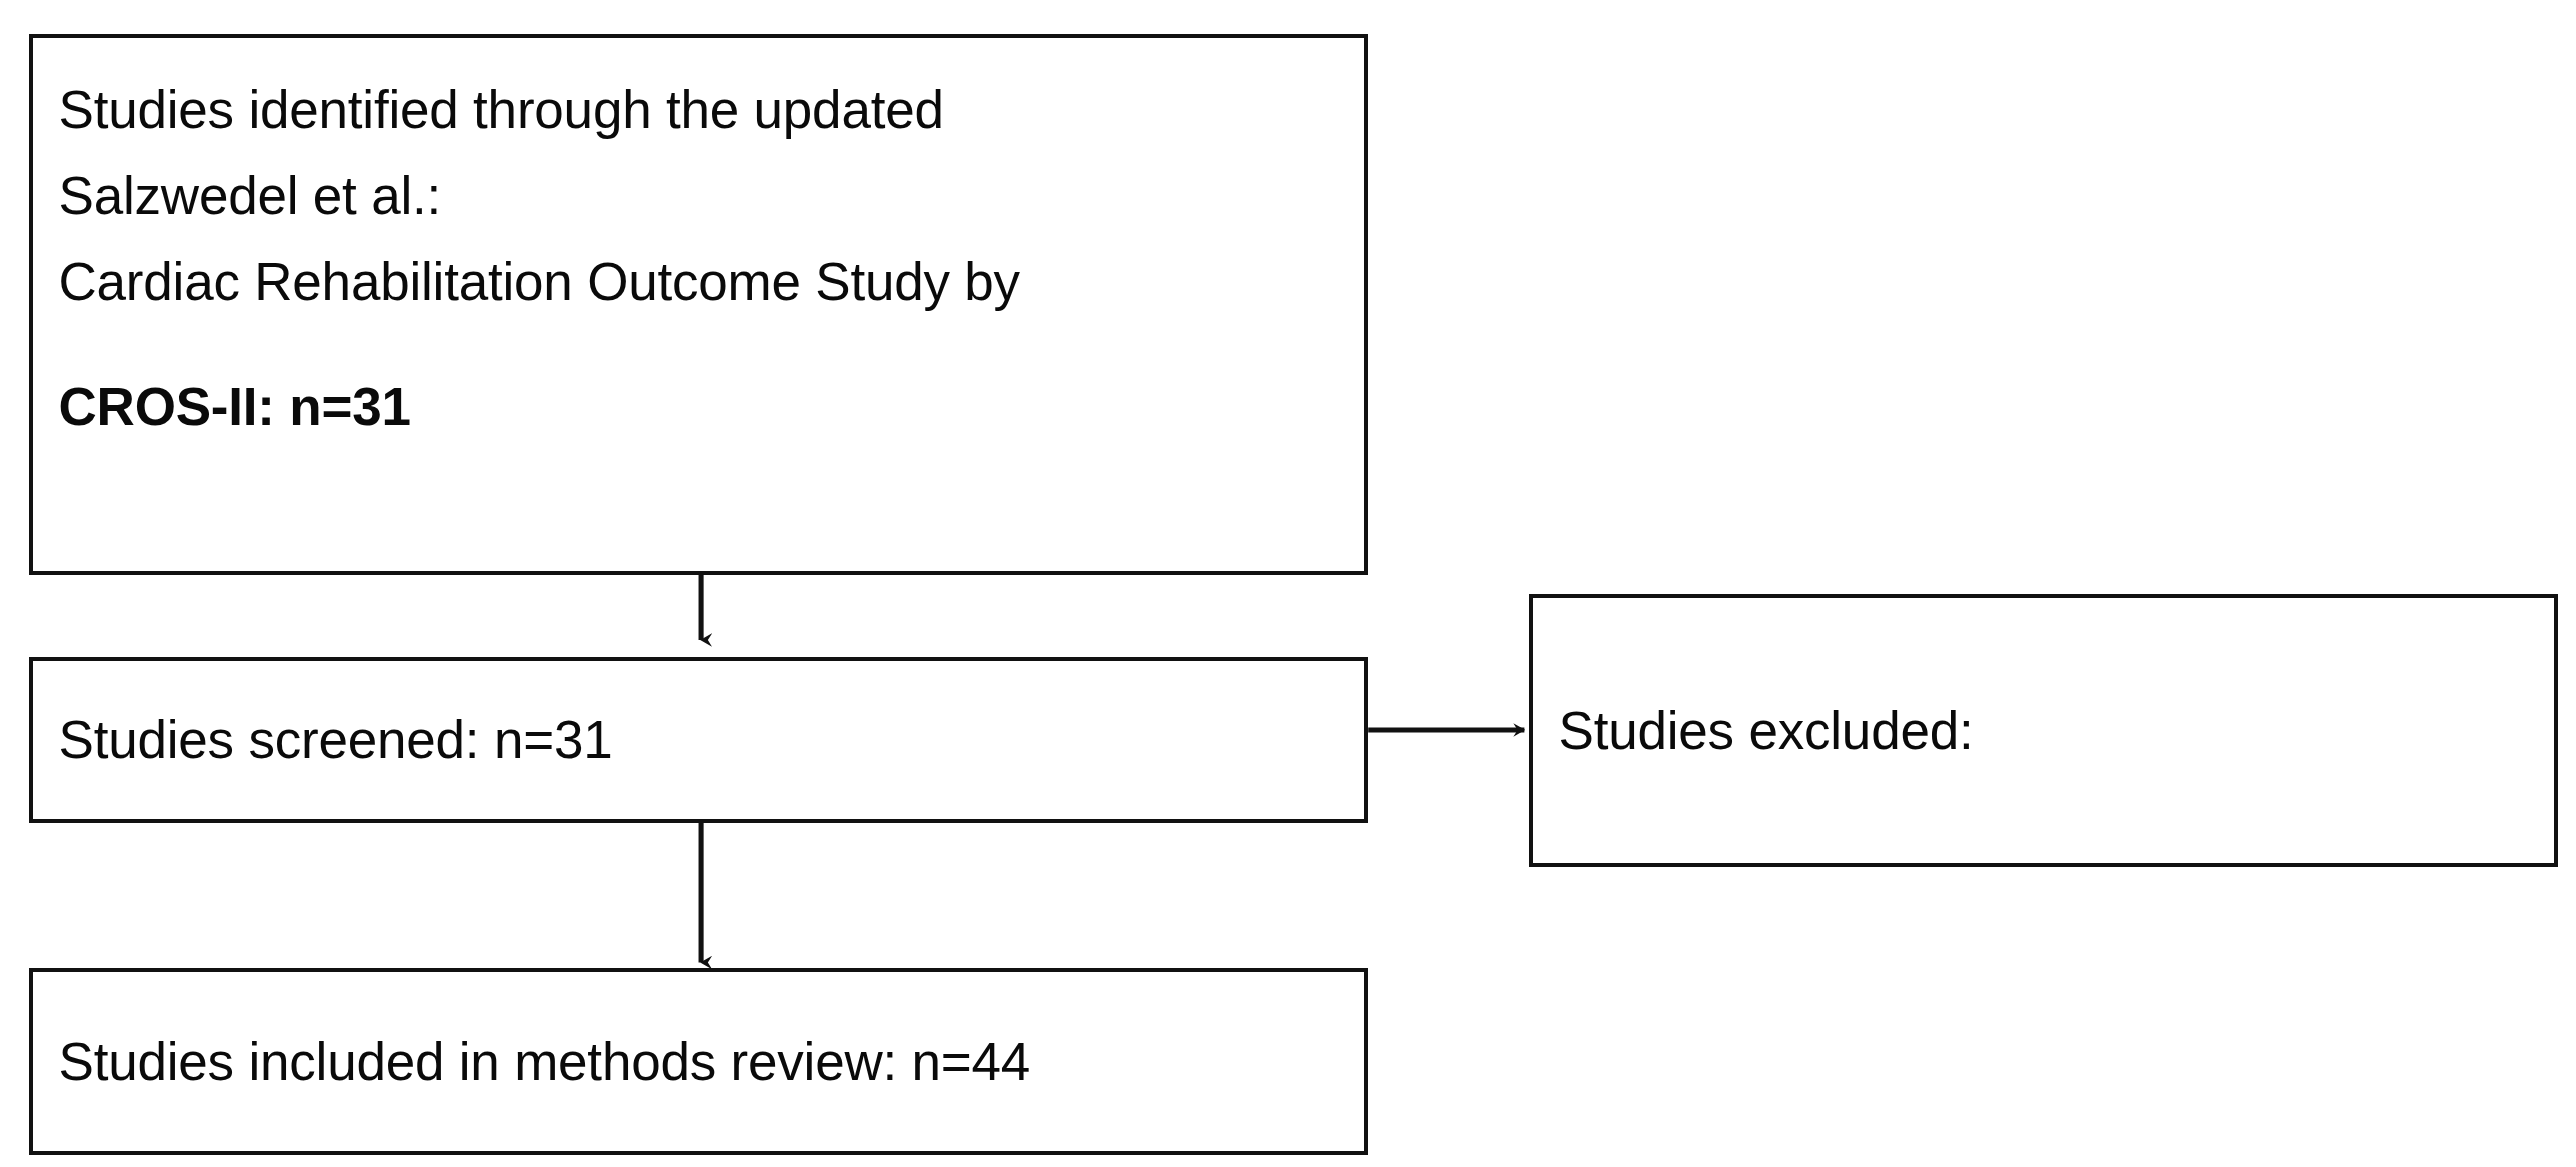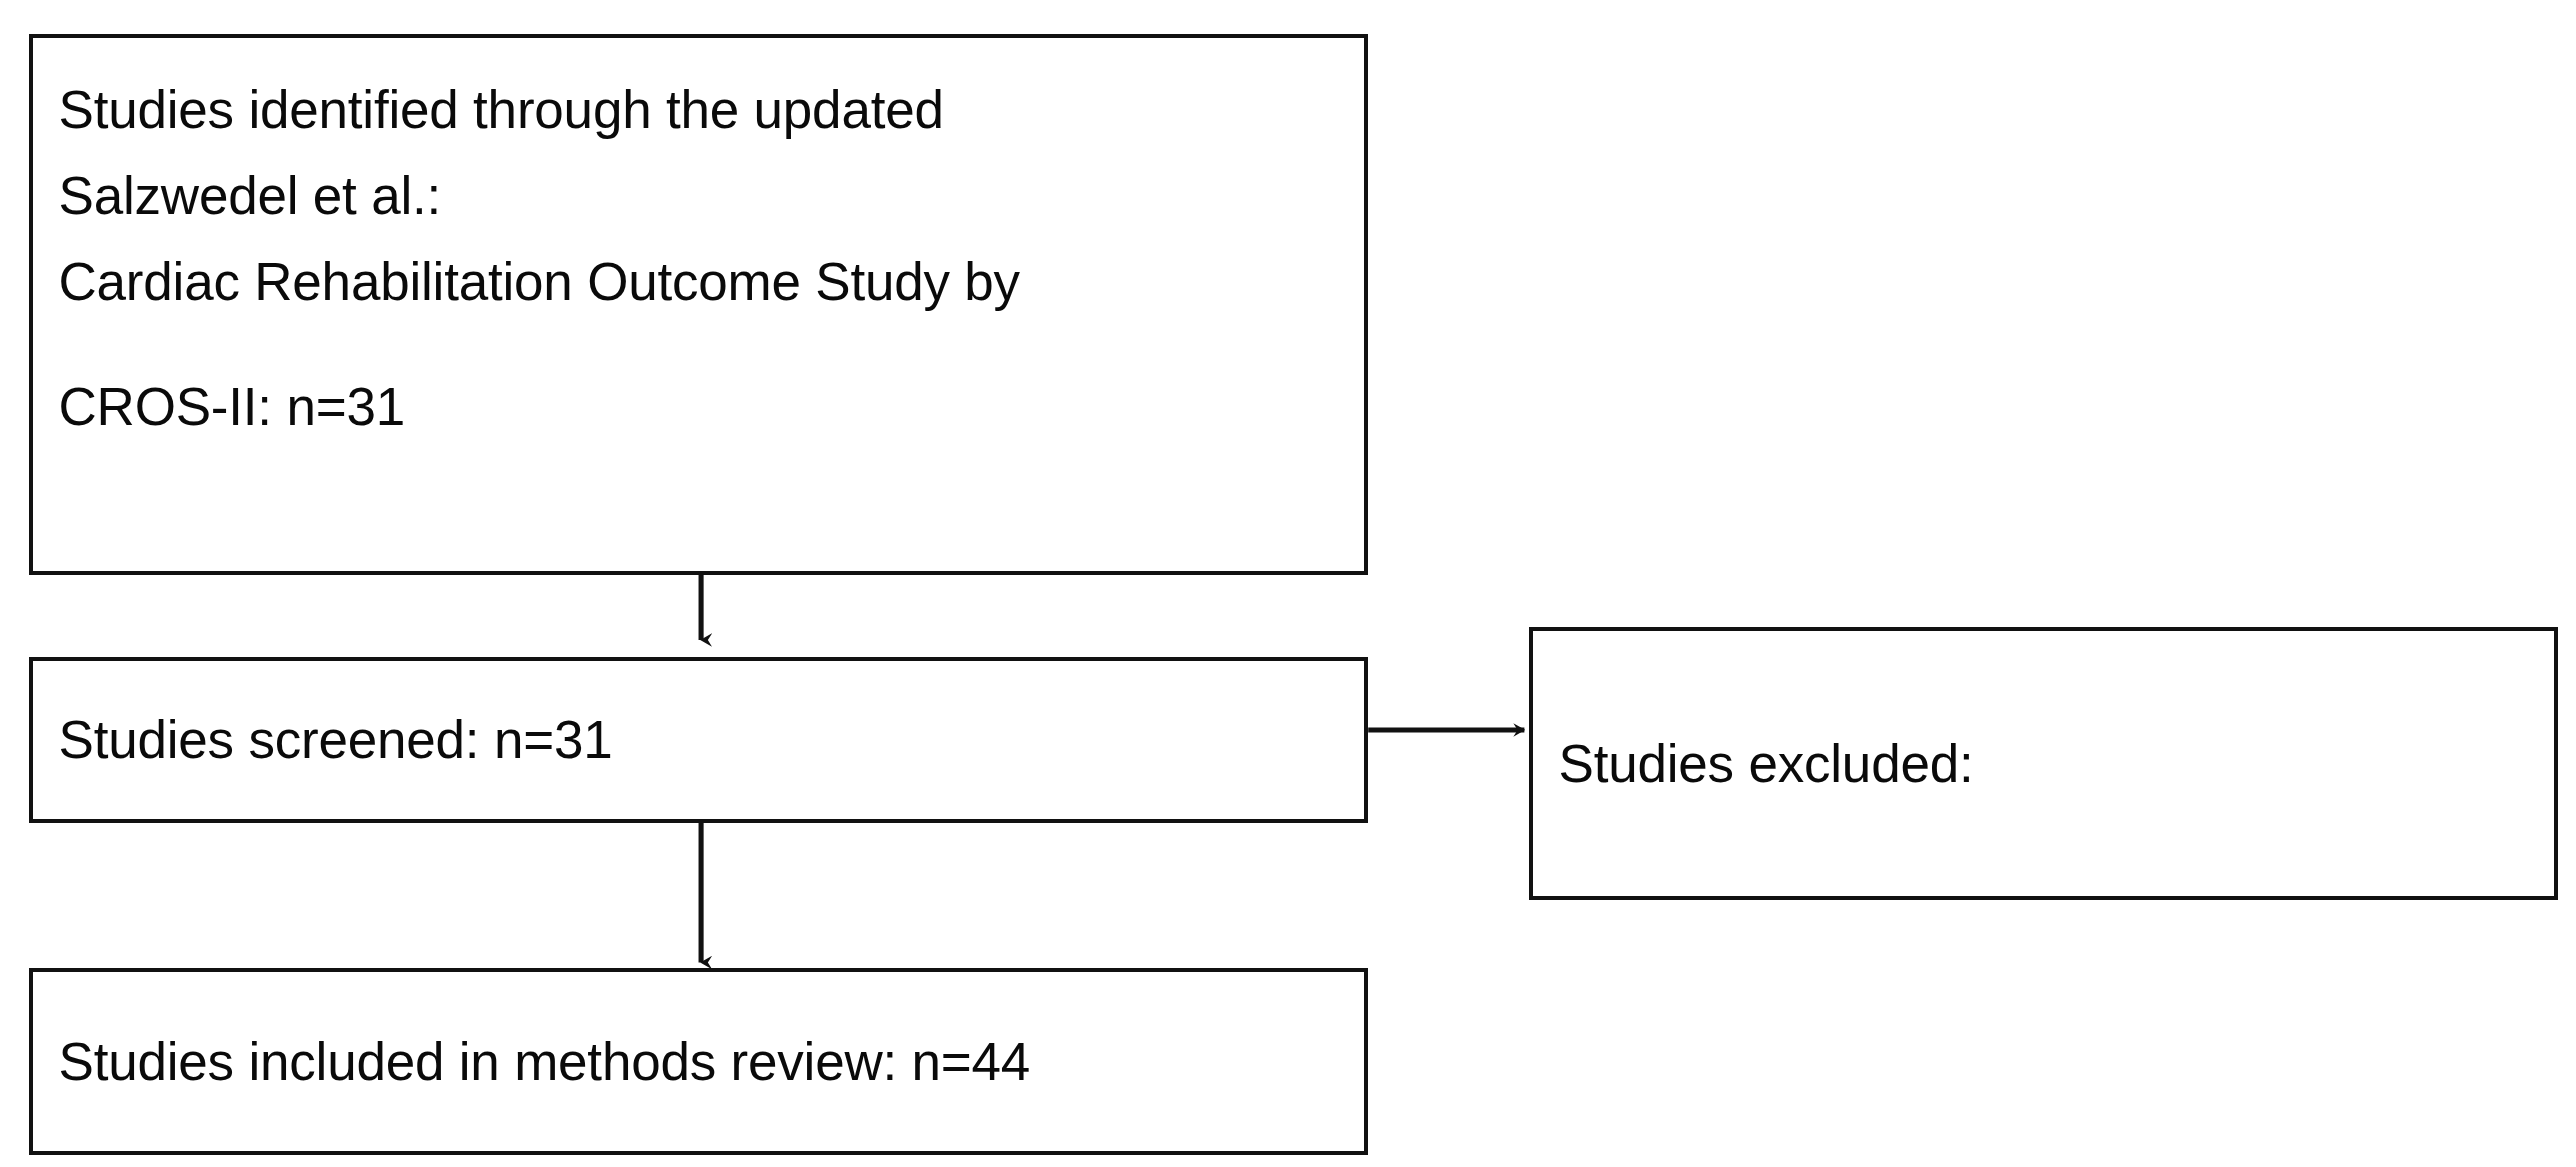--- a/index.html
+++ b/index.html
@@ -31,20 +31,21 @@
   .box-text-line {
     font-size: 53px;
     line-height: 1.62;
     white-space: pre;
     color: #0a0a0a;
     letter-spacing: -0.2px;
     padding-left: 25.5px;
   }
   .box-text-line.gap-before {
     margin-top: 39px;
+    font-weight: bold;
   }
   .flow-box.single-line .box-text-line {
     line-height: 1.2;
   }
   
   #box-identified {
     left: 29px;
     top: 34px;
     width: 1339px;
     height: 541px;
@@ -57,21 +58,20 @@
     width: 1339px;
     height: 166px;
     margin-top: 12px;
   }
   #box-excluded {
     left: 1529px;
     top: 594px;
     width: 1029px;
     height: 273px;
     justify-content: center;
-    margin-top: 33px;
   }
   #box-excluded .box-text-line {
     line-height: 1.50;
   }
   #box-included {
     left: 29px;
     top: 968px;
     width: 1339px;
     height: 187px;
   }

